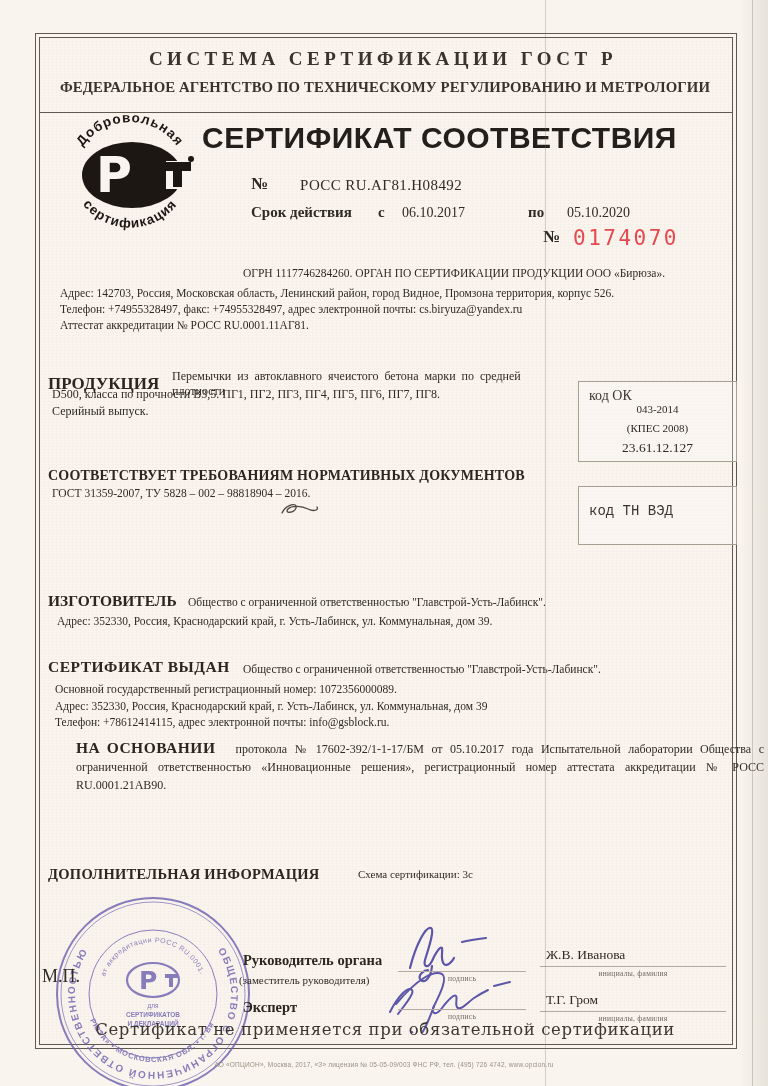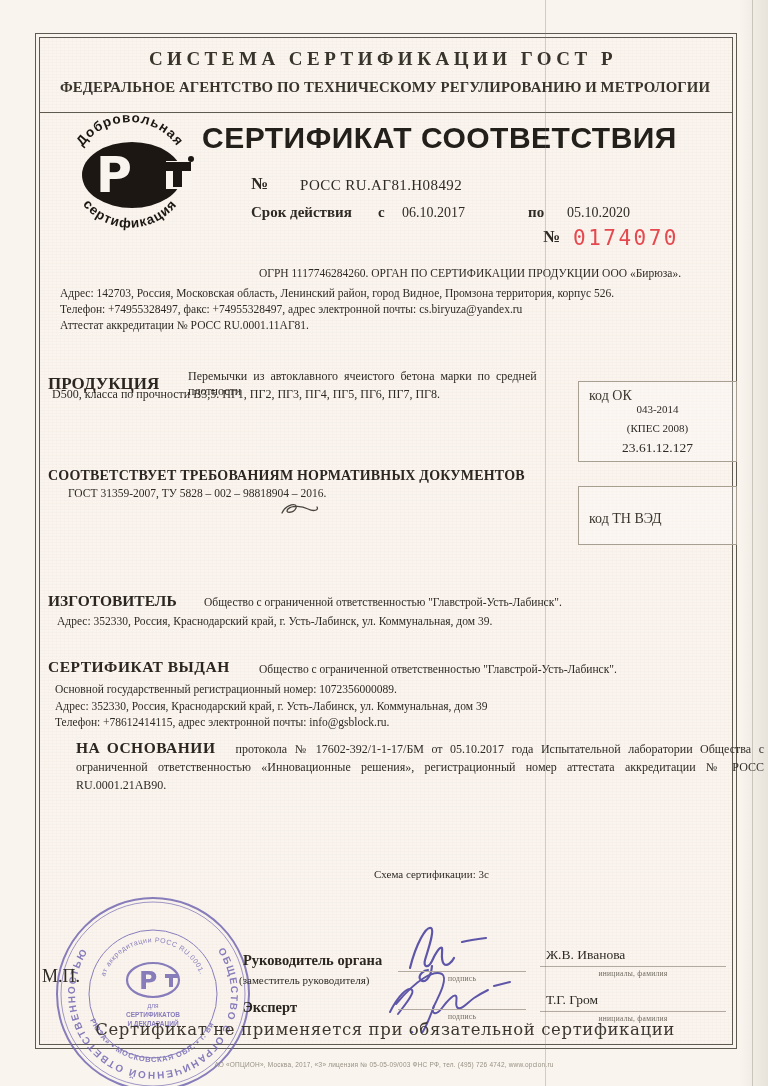--- a/index.html
+++ b/index.html
@@ -28,21 +28,21 @@
   .title{left:202px; top:121px; width:530px; font-family:"Liberation Sans","DejaVu Sans",sans-serif;
       font-size:30px; font-weight:bold; letter-spacing:0.5px; color:#23201b;}
   .no-label{font-size:17px; font-weight:bold;}
   .cert-no{font-size:15px; letter-spacing:0.4px;}
   .bold-lbl{font-weight:bold; font-size:15px;}
   .date{font-size:14px;}
   .red-no{font-family:"DejaVu Sans Mono","Liberation Mono",monospace; font-size:21px;
       color:#e5494f; letter-spacing:2.5px;}
   
   .sec-lbl{font-weight:bold; color:#2b2720;}
-  .body-txt{font-size:11.5px; color:#2e2a24;margin-left:16px;}
+  .body-txt{font-size:11.5px; color:#2e2a24;}
   .lines{font-size:11.5px; line-height:16px; color:#2e2a24;}
   .codebox{border:1px solid #a79f92; background:rgba(255,255,255,0.25);}
   .codebox .cap{position:absolute; left:10px; top:6px; font-size:14px; color:#3a362e;}
   .codebox .cval{position:absolute; width:100%; text-align:center; color:#2e2a24;}
   .just{ text-align:justify;margin-left:28px; }
   .caption{font-size:7.5px; color:#6d675d; text-align:center; letter-spacing:0.3px;}
   .sigline{border-top:1px solid #b2aaa0; height:0;}
   .footer-note{left:35px; top:1020px; width:700px; text-align:center; font-size:16.5px;
       letter-spacing:0.6px; color:#3b362e; font-family:"DejaVu Serif","Liberation Serif",serif;}
   .print-footer{left:0; top:1061px; width:768px; text-align:center; font-size:6.5px;
@@ -105,55 +105,57 @@
   <div class="abs lines" style="left:60px; top:285px; width:665px;">
     <div>Адрес: 142703, Россия, Московская область, Ленинский район, город Видное, Промзона территория, корпус 526.</div>
     <div>Телефон: +74955328497, факс: +74955328497, адрес электронной почты: cs.biryuza@yandex.ru</div>
     <div>Аттестат аккредитации № РОСС RU.0001.11АГ81.</div>
   </div>
 
   <span class="abs sec-lbl" style="left:48px; top:362px; font-size:17px;margin-top:12px;">ПРОДУКЦИЯ</span>
   <div class="abs body-txt" style="left:172px; top:369px; width:392px; font-size:12px; word-spacing:3px;">Перемычки из автоклавного ячеистого бетона марки по средней плотности</div>
   <div class="abs lines" style="left:52px; top:386px; width:520px; font-size:12px; line-height:17px;">
     <div>D500, класса по прочности В3,5. ПГ1, ПГ2, ПГ3, ПГ4, ПГ5, ПГ6, ПГ7, ПГ8.</div>
+    <div>Серийный выпуск.</div>
   </div>
   <div class="abs codebox" style="left:578px; top:381px; width:157px; height:79px;">
     <span class="cap">код ОК</span>
     <div class="cval" style="top:21px; font-size:11px;">043-2014</div>
     <div class="cval" style="top:40px; font-size:11px;">(КПЕС 2008)</div>
     <div class="cval" style="top:58px; font-size:13.5px;">23.61.12.127</div>
   </div>
 
   <span class="abs sec-lbl" style="left:48px; top:468px; font-size:14px; letter-spacing:0.2px;">СООТВЕТСТВУЕТ ТРЕБОВАНИЯМ НОРМАТИВНЫХ ДОКУМЕНТОВ</span>
   <span class="abs body-txt" style="left:52px; top:487px;">ГОСТ 31359-2007, ТУ 5828 – 002 – 98818904 – 2016.</span>
   <svg class="abs" style="left:278px; top:500px;" width="46" height="20" viewBox="0 0 46 20">
     <path d="M4 13 C8 4 20 2 18 8 C16 13 6 14 10 9 C14 5 24 6 30 9 C36 12 41 10 39 7" fill="none" stroke="#4a463f" stroke-width="1.3" stroke-linecap="round"></path>
   </svg>
   <div class="abs codebox" style="left:578px; top:486px; width:157px; height:57px;">
-    <span class="cap" style="top:24px;">код ТН ВЭД</span>
+    <span class="cap" style="top:16px;font-family:Liberation Mono, monospace;">код ТН ВЭД</span>
   </div>
 
   <span class="abs sec-lbl" style="left:48px; top:592px; font-size:15.5px;">ИЗГОТОВИТЕЛЬ</span>
   <span class="abs body-txt" style="left:188px; top:596px;">Общество с ограниченной ответственностью "Главстрой-Усть-Лабинск".</span>
   <div class="abs lines" style="left:57px; top:613px; width:660px;">
     <div>Адрес: 352330, Россия, Краснодарский край, г. Усть-Лабинск, ул. Коммунальная, дом 39.</div>
   </div>
 
   <span class="abs sec-lbl" style="left:48px; top:658px; font-size:15.5px; letter-spacing:0.5px;">СЕРТИФИКАТ ВЫДАН</span>
   <span class="abs body-txt" style="left:243px; top:663px;">Общество с ограниченной ответственностью "Главстрой-Усть-Лабинск".</span>
   <div class="abs lines" style="left:55px; top:681px; width:665px; line-height:16.5px;">
     <div>Основной государственный регистрационный номер: 1072356000089.</div>
     <div>Адрес: 352330, Россия, Краснодарский край, г. Усть-Лабинск, ул. Коммунальная, дом 39</div>
     <div>Телефон: +78612414115, адрес электронной почты: info@gsblock.ru.</div>
   </div>
 
   <div class="abs just" style="left:48px; top:739px; width:688px; font-size:12px; line-height:18px; word-spacing:2.5px;">
     <span class="sec-lbl" style="font-size:15.5px; letter-spacing:0.5px; margin-right:20px; word-spacing:normal;">НА ОСНОВАНИИ</span><span>протокола № 17602-392/1-1-17/БМ от 05.10.2017 года Испытательной лаборатории Общества с ограниченной ответственностью «Инновационные решения», регистрационный номер аттестата аккредитации № РОСС RU.0001.21АВ90.</span>
   </div>
 
+  <span class="abs sec-lbl" style="left:48px; top:866px; font-size:14.5px; letter-spacing:0.3px;">ДОПОЛНИТЕЛЬНАЯ ИНФОРМАЦИЯ</span>
   <span class="abs body-txt" style="left:358px; top:868px; font-size:11px;">Схема сертификации: 3с</span>
 
   <svg class="abs" style="left:52px; top:893px; opacity:0.82;" width="202" height="202" viewBox="-101 -101 202 202">
     <defs>
       <path id="st-outer" d="M 0 -78 A 78 78 0 1 1 -0.05 -78"></path>
       <path id="st-ring" d="M -48 -18 A 51 51 0 0 1 48 -18"></path>
       <path id="st-bot" d="M -62 28 A 68 68 0 0 0 62 28"></path>
     </defs>
     <g fill="none" stroke="#6f63b0">
       <circle r="96" stroke-width="2"></circle>

